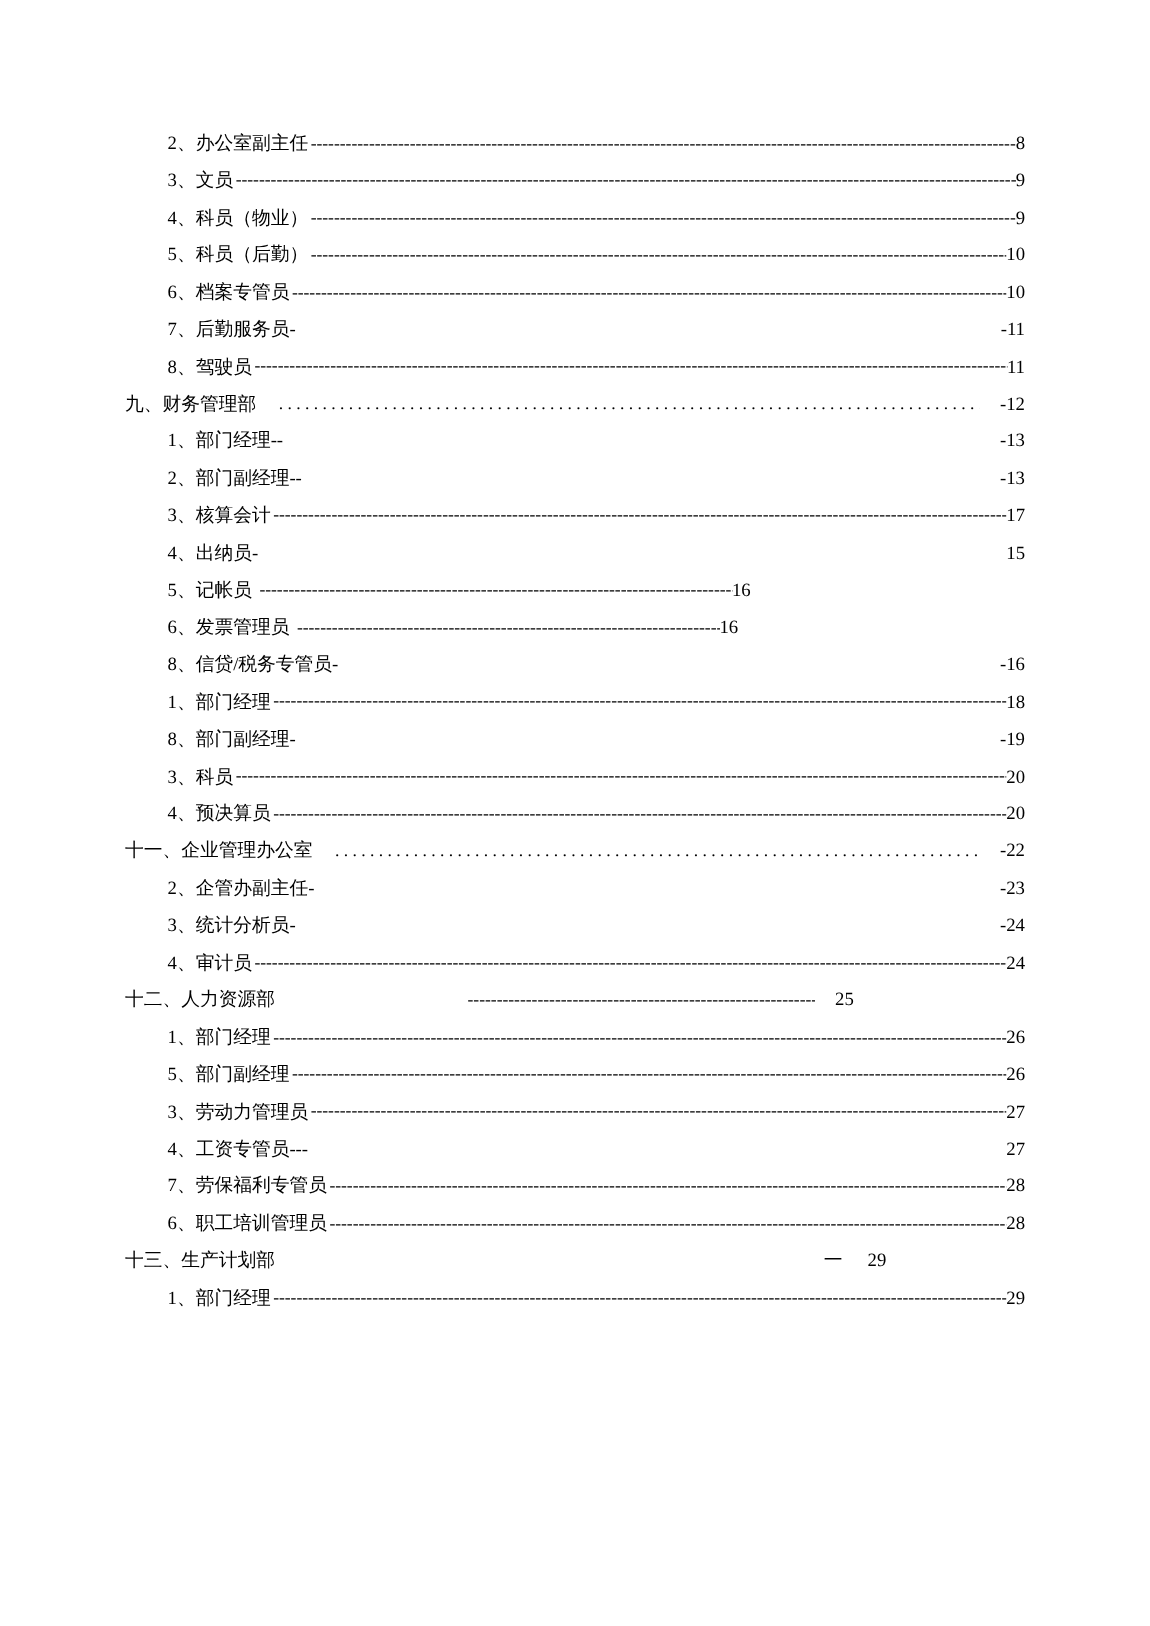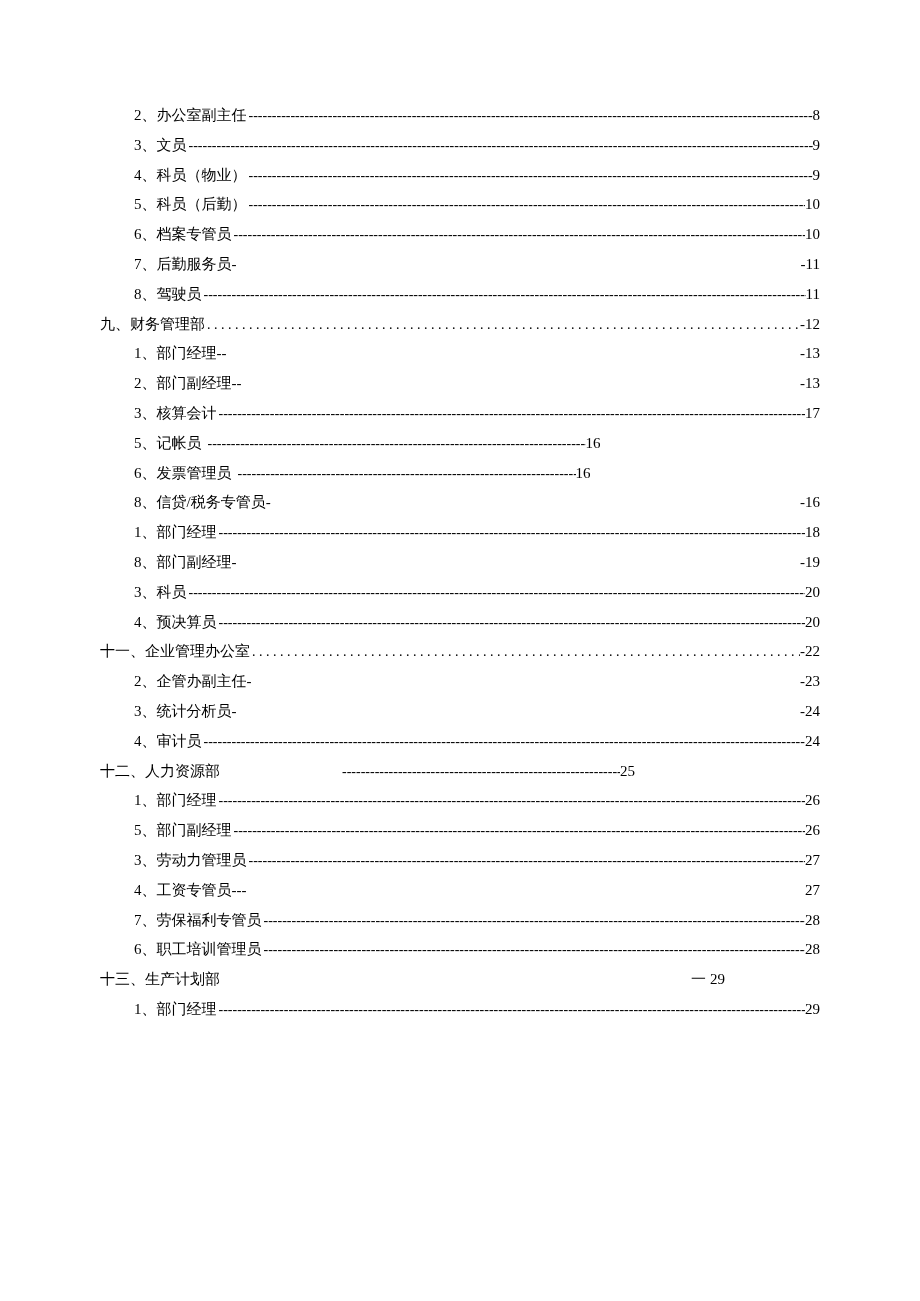--- a/index.html
+++ b/index.html
@@ -15,26 +15,27 @@
       width: 920px;
       height: 1301px;
       padding: 108px 100px 100px 100px;
       line-height: 1;
     }
     .toc {
       width: 100%;
     }
     .toc-row {
       display: flex;
-      align-items: flex-end;
+      align-items: center;
       margin-bottom: 14.8px;
       white-space: nowrap;
     }
     .toc-row.section {
       padding-left: 0;
+      gap: 16px;
     }
     .toc-row.sub {
       padding-left: 34px;
     }
     .label {
       flex: 0 0 auto;
     }
     .leader {
       flex: 1 1 auto;
       overflow: hidden;
@@ -133,20 +134,25 @@
     <div class="toc-row sub">
       <span class="label">2、部门副经理--</span>
       <span class="leader blank"></span>
       <span class="page">-13</span>
     </div>
     <div class="toc-row sub">
       <span class="label">3、核算会计</span>
       <span class="leader dashes"></span>
       <span class="page">17</span>
     </div>
+    <div class="toc-row sub">
+      <span class="label">4、出纳员-</span>
+      <span class="leader blank"></span>
+      <span class="page">15</span>
+    </div>
     <div class="toc-row sub short">
       <span class="label">5、记帐员</span>
       <span style="width: 4px; flex: 0 0 auto;"></span>
       <span class="leader dashes"></span>
       <span class="page">16</span>
       <span class="spacer"></span>
     </div>
     <div class="toc-row sub short2">
       <span class="label">6、发票管理员</span>
       <span style="width: 4px; flex: 0 0 auto;"></span>

